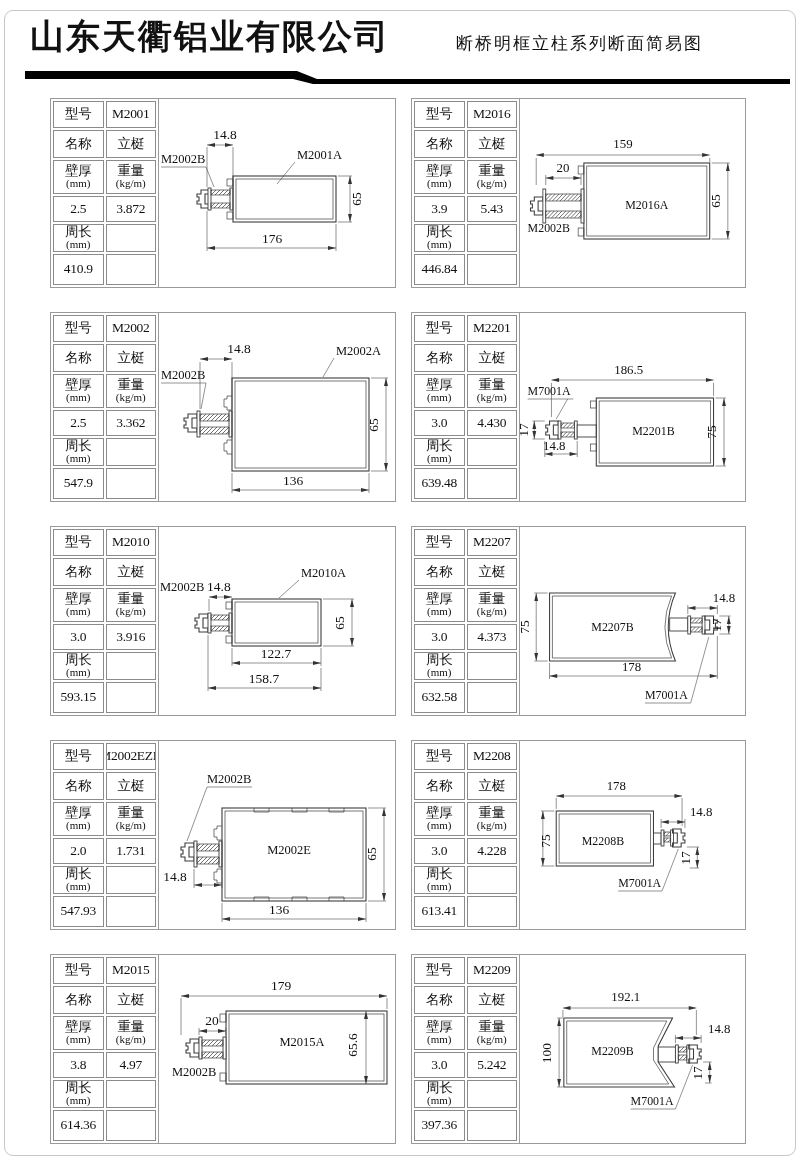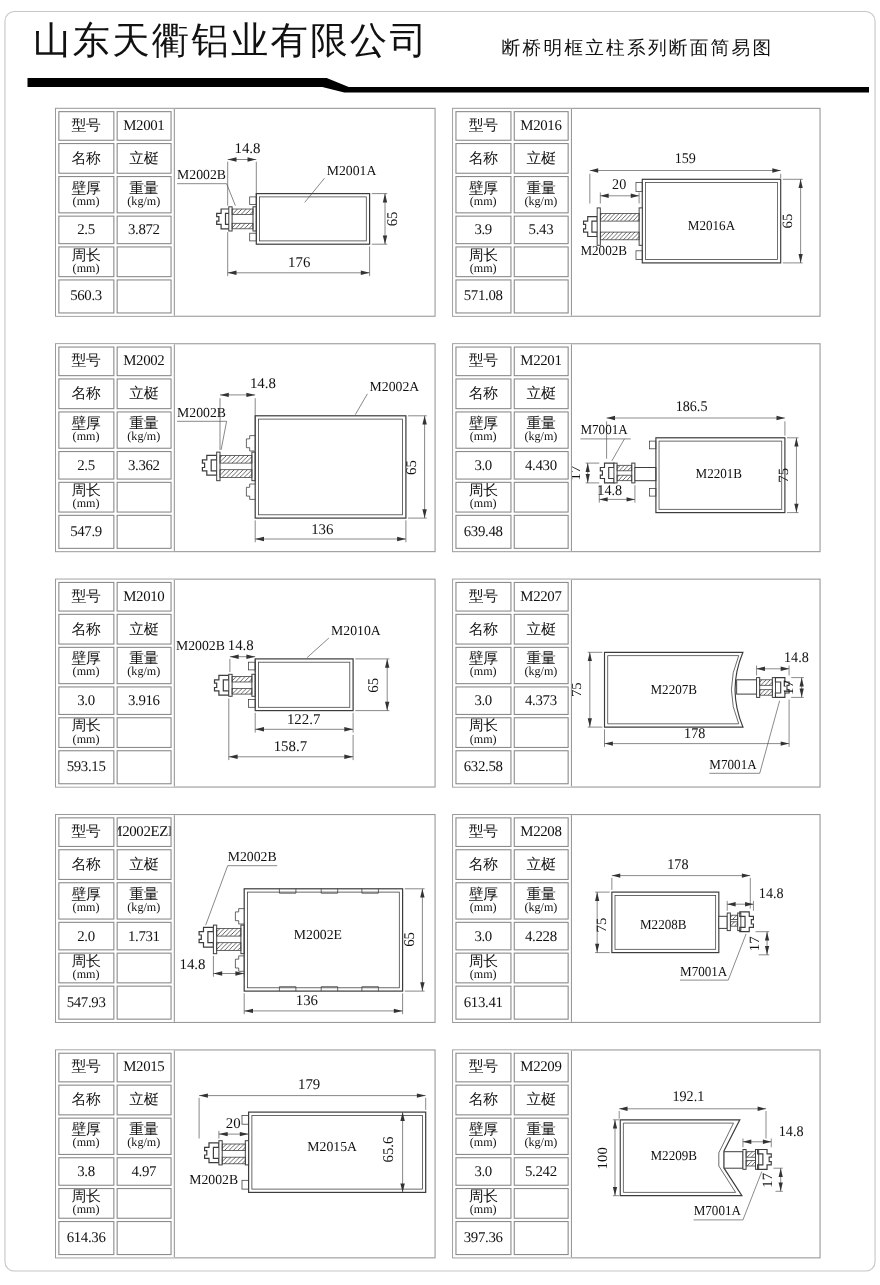--- a/index.html
+++ b/index.html
@@ -1,19 +1,19 @@
 <!DOCTYPE html>
 <html><head>
 <meta charset="utf-8">
 <style>
 *{margin:0;padding:0;box-sizing:border-box}
 html,body{width:800px;height:1168px}
 body{position:relative;background:#fff;font-family:"Liberation Serif","DejaVu Serif",serif;color:#111;overflow:hidden}
 .pageframe{position:absolute;left:4px;top:10px;width:792px;height:1146px;border:1px solid #c6c6c6;border-radius:9px;pointer-events:none}
-.company{position:absolute;left:30px;top:14px;font-size:34px;letter-spacing:2px;font-weight:400}
+.company{position:absolute;left:30px;top:14px;font-size:34px;letter-spacing:2px;font-weight:700}
 .subtitle{position:absolute;left:456px;top:32px;font-size:17px;letter-spacing:2px}
 .divider{position:absolute;left:0;top:0;width:800px;height:95px}
 .cell{position:absolute;height:190px;border:1px solid #9a9a9a;display:flex;background:#fff}
 .spec{width:108px;flex:none;display:grid;grid-template-columns:1fr 1fr;grid-template-rows:27px 28px 34px 26px 28px 1fr;gap:2px;padding:2px;border-right:1px solid #9a9a9a;background:#fff}
 .spec>div{border:1px solid #8b8b8b;display:flex;flex-direction:column;align-items:center;justify-content:center;font-size:13.5px;line-height:1.05;text-align:center;overflow:hidden;white-space:nowrap;letter-spacing:-0.3px}
 .spec small{font-size:11px;letter-spacing:0}
 .draw{flex:1;height:100%;min-width:0}
 svg text{font-family:"Liberation Serif","DejaVu Serif",serif;fill:#111}
 .dt{font-size:13.5px}
 .lb{font-size:12.5px}
@@ -61,21 +61,21 @@
         <span>重量</span>
         <small>(kg/m)</small>
       </div>
     <div>2.5</div>
     <div>3.872</div>
     <div>
         <span>周长</span>
         <small>(mm)</small>
       </div>
     <div></div>
-    <div>560.3</div>
+    <div>410.9</div>
     <div></div>
   </div>
   <svg class="draw" viewBox="0 0 236 188" preserveAspectRatio="none">
     <g>
       <line class="ext" x1="48" y1="48" x2="48" y2="88"></line>
         <line class="ext" x1="74" y1="48" x2="74" y2="88"></line>
       <line class="dim" x1="48" y1="46" x2="74" y2="46" marker-start="url(#aS)" marker-end="url(#aE)"></line>
       <text class="dt" x="66" y="40" text-anchor="middle">14.8</text>
     </g>
     <g>
@@ -129,21 +129,21 @@
         <span>重量</span>
         <small>(kg/m)</small>
       </div>
     <div>3.9</div>
     <div>5.43</div>
     <div>
         <span>周长</span>
         <small>(mm)</small>
       </div>
     <div></div>
-    <div>571.08</div>
+    <div>446.84</div>
     <div></div>
   </div>
   <svg class="draw" viewBox="0 0 236 188" preserveAspectRatio="none">
     <g>
       <line class="ext" x1="17" y1="59" x2="17" y2="86"></line>
         <line class="ext" x1="199" y1="59" x2="199" y2="63"></line>
       <line class="dim" x1="17" y1="56" x2="199" y2="56" marker-start="url(#aS)" marker-end="url(#aE)"></line>
       <text class="dt" x="108" y="49" text-anchor="middle">159</text>
     </g>
     <g>

